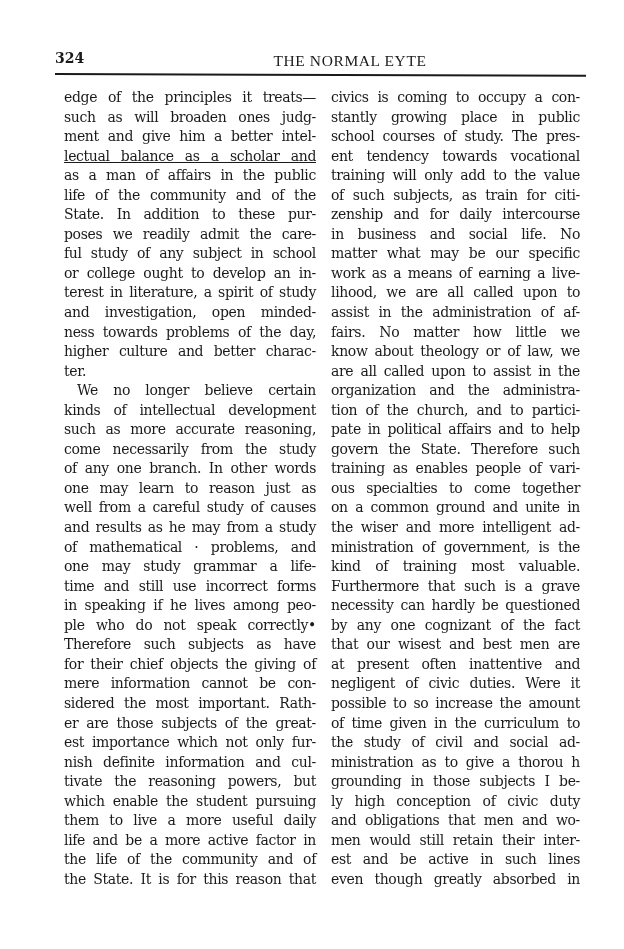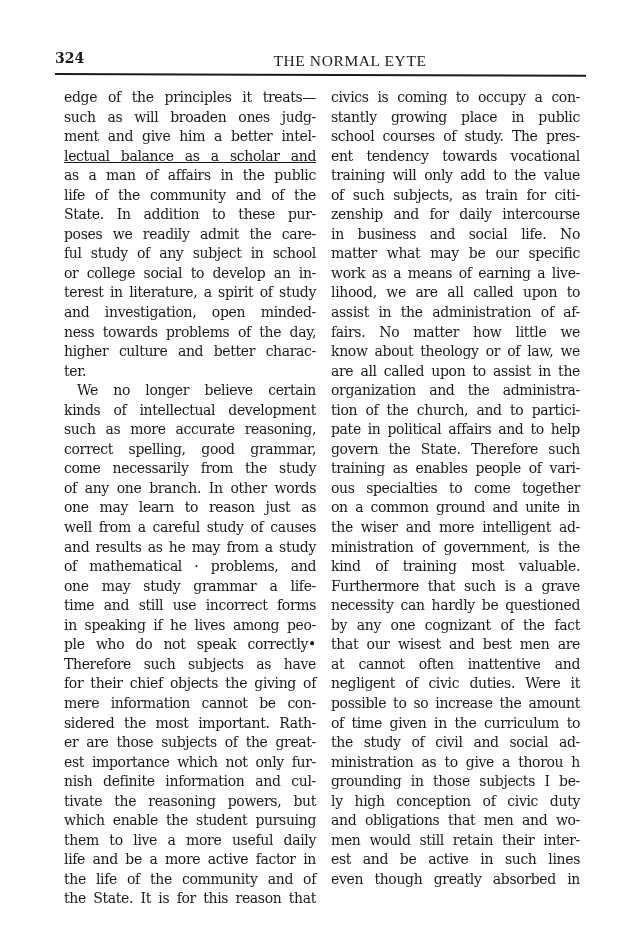--- a/index.html
+++ b/index.html
@@ -86,30 +86,29 @@
 <div class="column left">
     <span class="line" style="display: block;">edge of the principles it treats—</span>
     <span class="line" style="display: block;">such as will broaden ones judg-</span>
     <span class="line" style="display: block;">ment and give him a better intel-</span>
     <span class="line" style="display: block; text-decoration: underline;">lectual balance as a scholar and</span>
     <span class="line" style="display: block;">as a man of affairs in the public</span>
     <span class="line" style="display: block;">life of the community and of the</span>
     <span class="line" style="display: block;">State. In addition to these pur-</span>
     <span class="line" style="display: block;">poses we readily admit the care-</span>
     <span class="line" style="display: block;">ful study of any subject in school</span>
-    <span class="line" style="display: block;">or college social to develop an in-</span>
+    <span class="line" style="display: block;">or college ought to develop an in-</span>
     <span class="line" style="display: block;">terest in literature, a spirit of study</span>
     <span class="line" style="display: block;">and investigation, open minded-</span>
     <span class="line" style="display: block;">ness towards problems of the day,</span>
     <span class="line" style="display: block;">higher culture and better charac-</span>
     <span class="line last" style="display: block;">ter.</span>
     <span class="line indent" style="display: block;">We no longer believe certain</span>
     <span class="line" style="display: block;">kinds of intellectual development</span>
     <span class="line" style="display: block;">such as more accurate reasoning,</span>
-    <span class="line" style="display: block;">correct spelling, good grammar,</span>
     <span class="line" style="display: block;">come necessarily from the study</span>
     <span class="line" style="display: block;">of any one branch. In other words</span>
     <span class="line" style="display: block;">one may learn to reason just as</span>
     <span class="line" style="display: block;">well from a careful study of causes</span>
     <span class="line" style="display: block;">and results as he may from a study</span>
     <span class="line" style="display: block;">of mathematical · problems, and</span>
     <span class="line" style="display: block;">one may study grammar a life-</span>
     <span class="line" style="display: block;">time and still use incorrect forms</span>
     <span class="line" style="display: block;">in speaking if he lives among peo-</span>
     <span class="line" style="display: block;">ple who do not speak correctly•</span>
@@ -150,21 +149,21 @@
     <span class="line" style="display: block;">training as enables people of vari-</span>
     <span class="line" style="display: block;">ous specialties to come together</span>
     <span class="line" style="display: block;">on a common ground and unite in</span>
     <span class="line" style="display: block;">the wiser and more intelligent ad-</span>
     <span class="line" style="display: block;">ministration of government, is the</span>
     <span class="line" style="display: block;">kind of training most valuable.</span>
     <span class="line" style="display: block;">Furthermore that such is a grave</span>
     <span class="line" style="display: block;">necessity can hardly be questioned</span>
     <span class="line" style="display: block;">by any one cognizant of the fact</span>
     <span class="line" style="display: block;">that our wisest and best men are</span>
-    <span class="line" style="display: block;">at cannot often inattentive and</span>
+    <span class="line" style="display: block;">at present often inattentive and</span>
     <span class="line" style="display: block;">negligent of civic duties. Were it</span>
     <span class="line" style="display: block;">possible to so increase the amount</span>
     <span class="line" style="display: block;">of time given in the curriculum to</span>
     <span class="line" style="display: block;">the study of civil and social ad-</span>
     <span class="line" style="display: block;">ministration as to give a thorou h</span>
     <span class="line" style="display: block;">grounding in those subjects I be-</span>
     <span class="line" style="display: block;">ly high conception of civic duty</span>
     <span class="line" style="display: block;">and obligations that men and wo-</span>
     <span class="line" style="display: block;">men would still retain their inter-</span>
     <span class="line" style="display: block;">est and be active in such lines</span>

